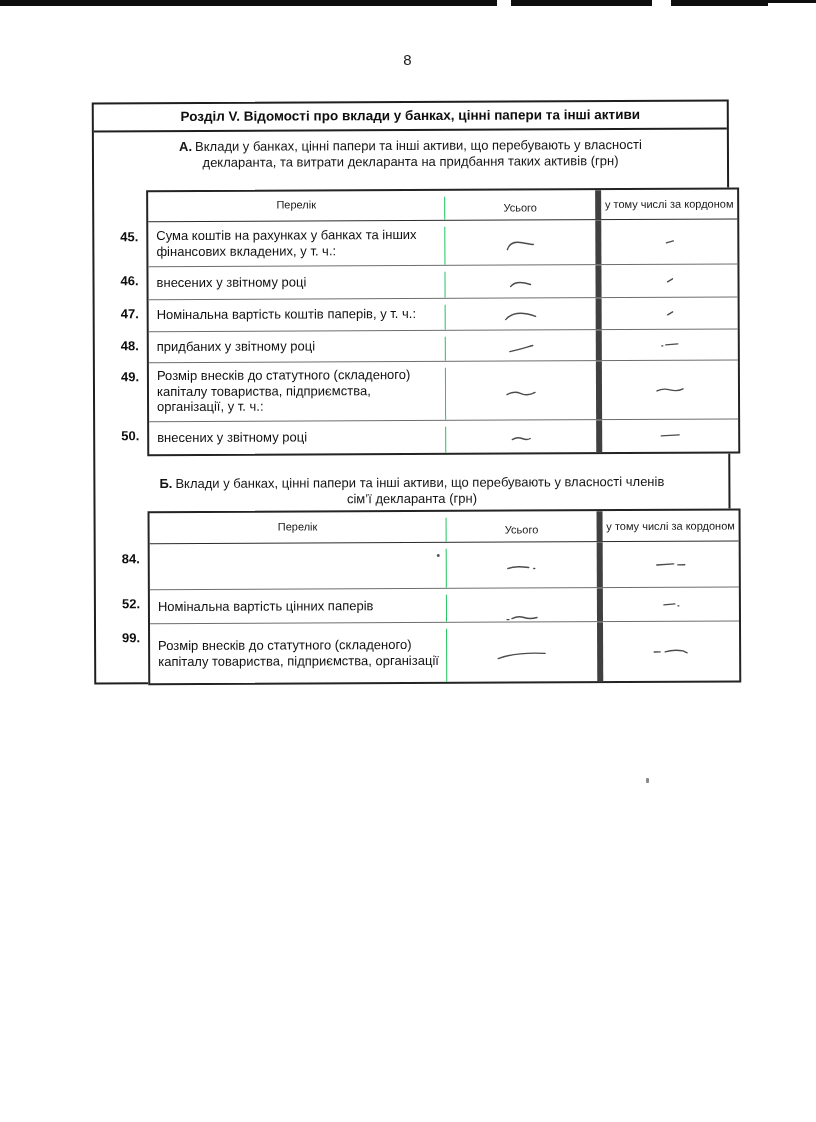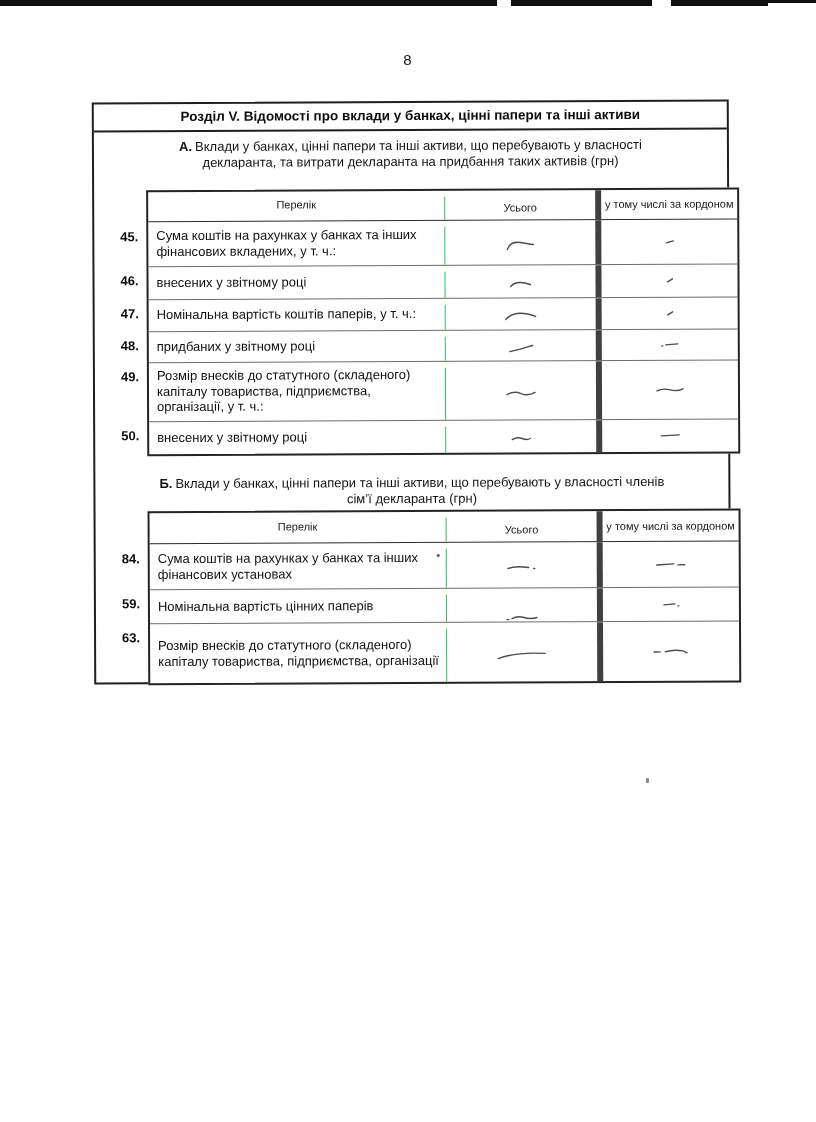--- a/index.html
+++ b/index.html
@@ -184,32 +184,31 @@
     </div>
 
     <div class="secheading" style="margin-top:20px">
       <b>Б.</b><span>Вклади у банках, цінні папери та інші активи, що перебувають у власності членів сім’ї декларанта (грн)</span>
     </div>
 
     <div class="tblock tb-b">
       <div class="numcol">
         <div class="sp" style="height:31px"></div>
         <div class="n" style="height:45px">84.</div>
-        <div class="n" style="height:34px">59.</div>
-        <div class="n" style="height:60px">63.</div>
+        <div class="n" style="height:34px">52.</div>
+        <div class="n" style="height:60px">99.</div>
       </div>
       <div class="grid">
         <div class="trow hdr" style="height:31px">
           <div class="cell c1">Перелік</div>
           <div class="cell c2">Усього</div>
           <div class="cell c3">у тому числі за кордоном</div>
         </div>
         <div class="trow first" style="height:45px">
           <div class="cell c1">
-              <span>Сума коштів на рахунках у банках та інших фінансових установах</span>
               <span class="inkdot"></span>
             </div>
           <div class="cell c2">
               <span class="mark"><svg width="30" height="9" viewBox="0 0 30 9">
                   <path d="M1,5 C8,2 15,3 22,4 M27,5 L28,5" fill="none" stroke="#4c4c4c" stroke-width="1.4" stroke-linecap="round"></path>
                 </svg></span>
             </div>
           <div class="cell c3">
               <span class="mark"><svg width="31" height="8" viewBox="0 0 31 8">
                   <path d="M1,4 L18,3 M22,4 L29,4" fill="none" stroke="#4c4c4c" stroke-width="1.4" stroke-linecap="round"></path>

